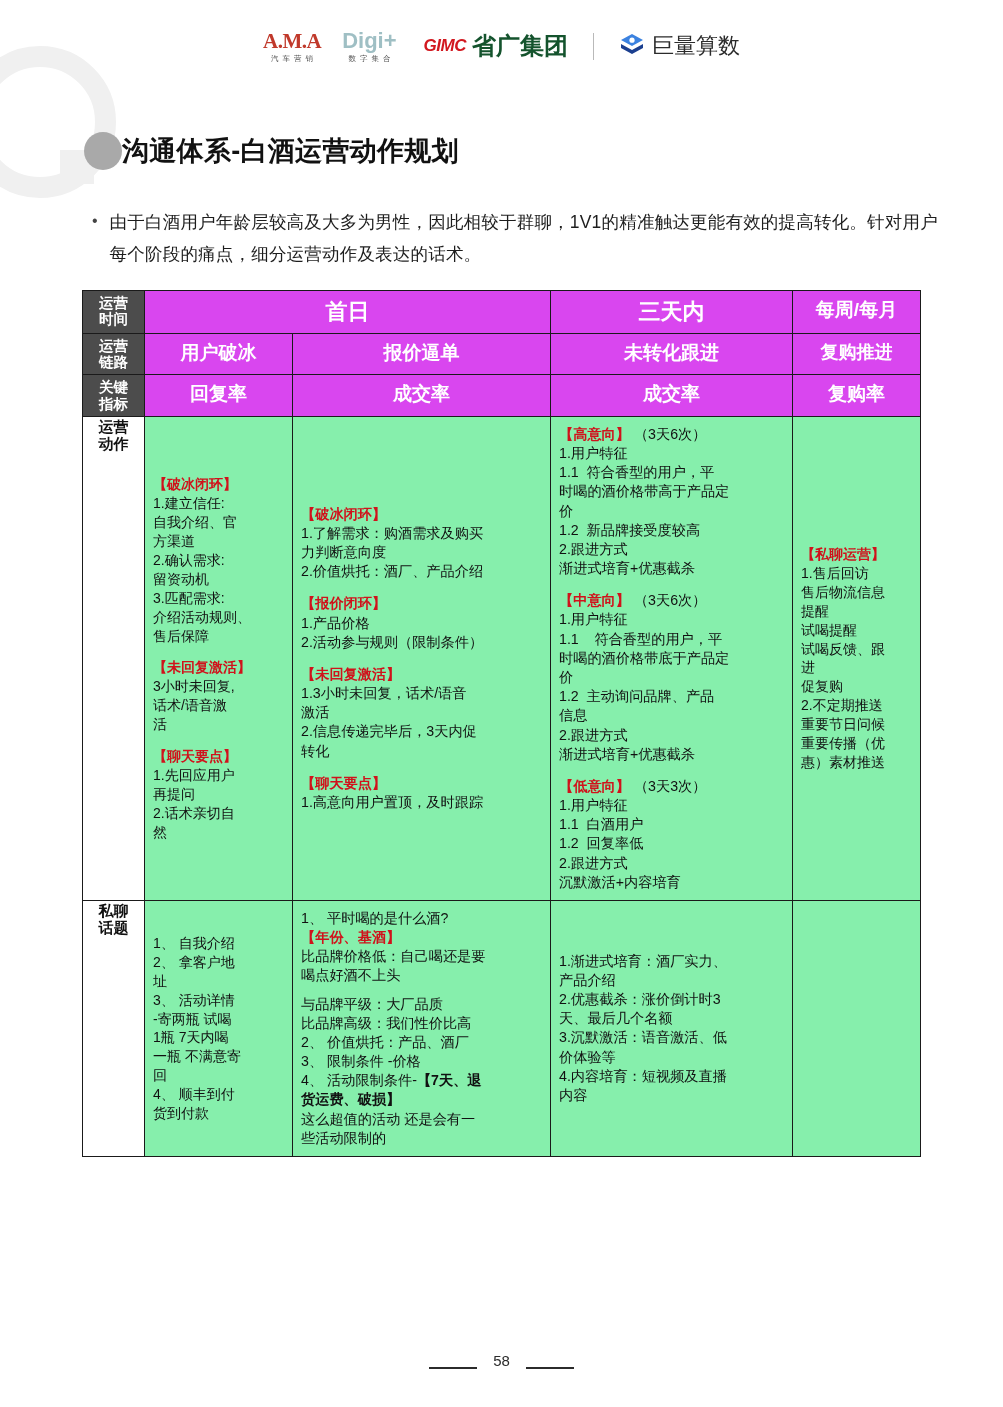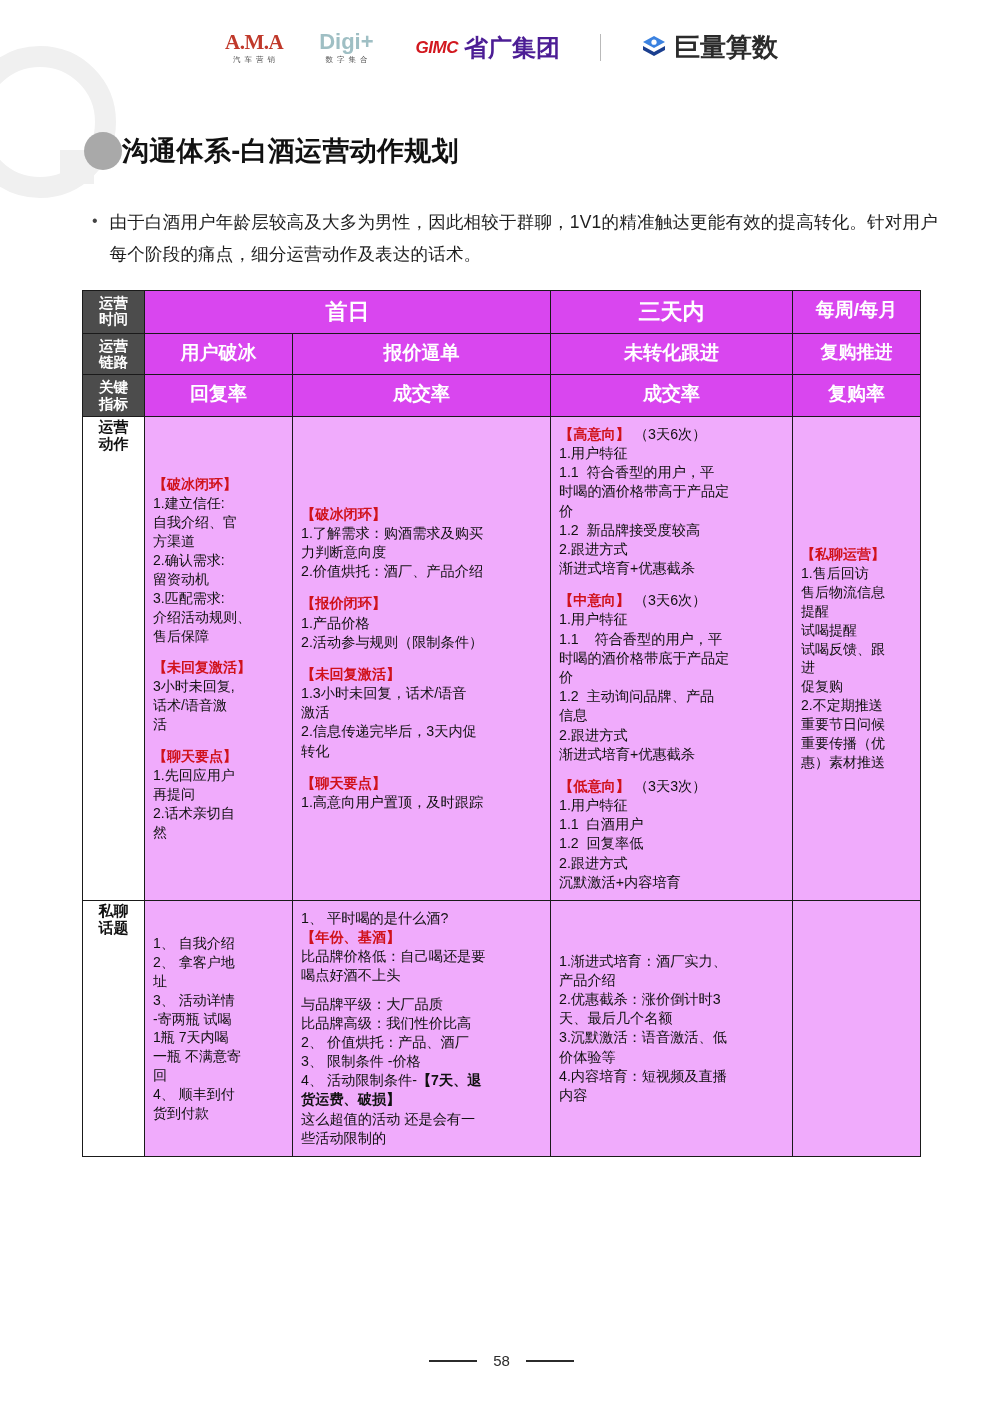--- a/index.html
+++ b/index.html
@@ -23,43 +23,43 @@
   .deco-sq {
     position: absolute; left: 60px; top: 150px;
     width: 34px; height: 34px; background: #f0f0f0;
     z-index: 0;
   }
 
   
   .logo-bar {
     position: absolute; left: 0; top: 30px; width: 1003px;
     display: flex; justify-content: center; align-items: center;
-    gap: 30px; z-index: 3;
+    gap: 15px; z-index: 3;
   }
   .logo-ama { display: flex; flex-direction: column; align-items: center; line-height: 1; }
   .logo-ama .l1 {
     font-size: 21px; font-weight: bold; color: #c0392b;
     letter-spacing: -0.5px; font-family: "Liberation Serif", serif;
   }
   .logo-ama .l2 {
     font-size: 7.5px; color: #555; letter-spacing: 4px;
     margin-top: 3px; padding-left: 4px;
   }
   .logo-digi { display: flex; flex-direction: column; align-items: center; line-height: 1; margin-left: 6px;}
   .logo-digi .l1 { font-size: 22px; font-weight: bold; color: #9fbfc4; letter-spacing: 0px; }
   .logo-digi .l2 { font-size: 7.5px; color: #555; letter-spacing: 4px; margin-top: 3px; padding-left: 4px; }
   .logo-gimc { display: flex; align-items: center; gap: 6px; margin-left: 12px; }
   .logo-gimc .g-en {
     font-size: 17px; font-weight: bold; font-style: italic;
     color: #d2181f; letter-spacing: -0.5px;
   }
-  .logo-gimc .g-cn { font-size: 24px; font-weight: bold; color: #4c1d95; letter-spacing: 0px; }
+  .logo-gimc .g-cn { font-size: 24px; font-weight: bold; color: #14532d; letter-spacing: 0px; }
   .logo-div { width: 1px; height: 27px; background: #b9b9b9; margin: 0 10px; }
   .logo-ocean { display: flex; align-items: center; gap: 7px; }
-  .logo-ocean .o-cn { font-size: 26px; font-weight: bold; color: #2b2b2b; letter-spacing: 0px; text-align: center; }
+  .logo-ocean .o-cn { font-size: 22px; font-weight: normal; color: #2b2b2b; letter-spacing: 0px; text-align: center; }
 
   
   .title-row {
     position: absolute; left: 84px; top: 132px;
     display: flex; align-items: center; z-index: 4;
   }
   .title-dot { width: 38px; height: 38px; border-radius: 50%; background: #a9a9a9; }
   .title-text { font-size: 27px; font-weight: bold; color: #111; letter-spacing: 0.3px; }
 
   
@@ -95,36 +95,36 @@
   .hdr-cell.big { font-size: 22px; }
   .hdr-cell.mid { font-size: 19px; }
   .hdr-cell.small { font-size: 18px; }
 
   .row-label {
     background: #ffffff; color: #111; font-weight: bold;
     font-size: 15px; text-align: center; vertical-align: middle;
     line-height: 1.15;
   }
   .body-cell {
-    background: #f0abfc; padding: 8px 6px 8px 8px;
+    background: #86efac; padding: 8px 6px 8px 8px;
     font-size: 14.2px; line-height: 1.35; color: #111;
   }
   .body-cell.c1 { font-size: 14px; }
   .body-cell.mid-v { vertical-align: middle; }
   .redhead { color: #d0121b; font-weight: bold; }
   .blk-bold { font-weight: bold; color: #111; }
   .seg { margin: 0 0 13px 0; }
   .seg:last-child { margin-bottom: 0; }
   .ln { white-space: pre-wrap; }
   .spacer-sm { height: 9px; }
 
   
   .footer {
     position: absolute; left: 0; bottom: 38px; width: 1003px;
-    display: flex; justify-content: center; align-items: center;
+    display: flex; justify-content: center; align-items: flex-end;
     gap: 16px; z-index: 4;
   }
   .foot-line { width: 48px; height: 2px; background: #2b2b2b; }
   .foot-num { font-size: 15px; color: #2b2b2b; }
 </style>
 </head>
 <body>
 
 <div class="deco-ring"></div>
 <div class="deco-sq"></div>

